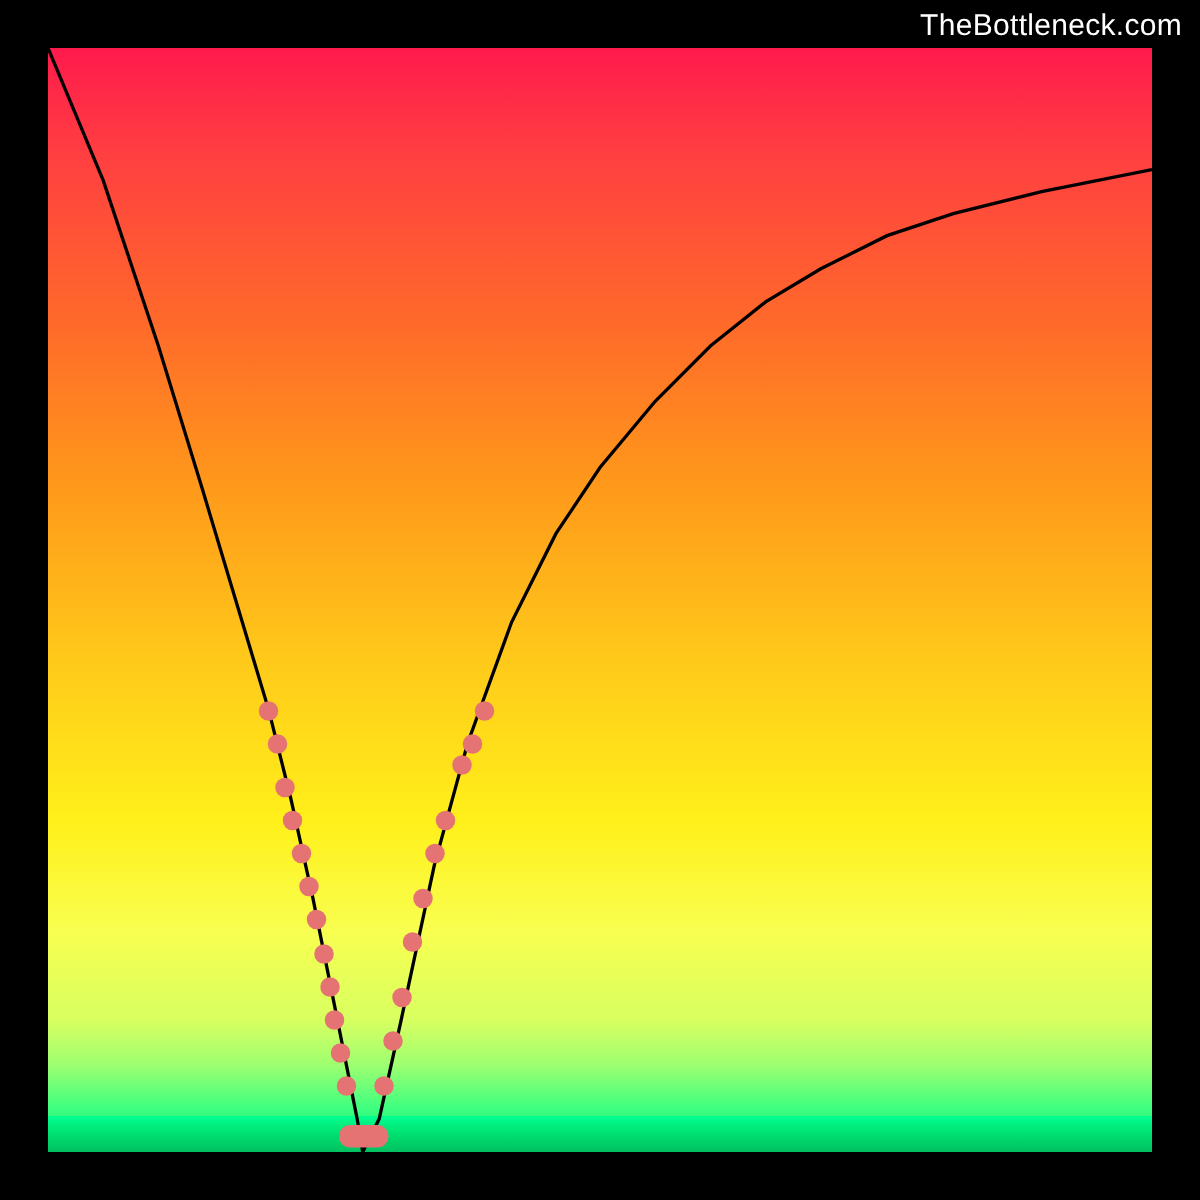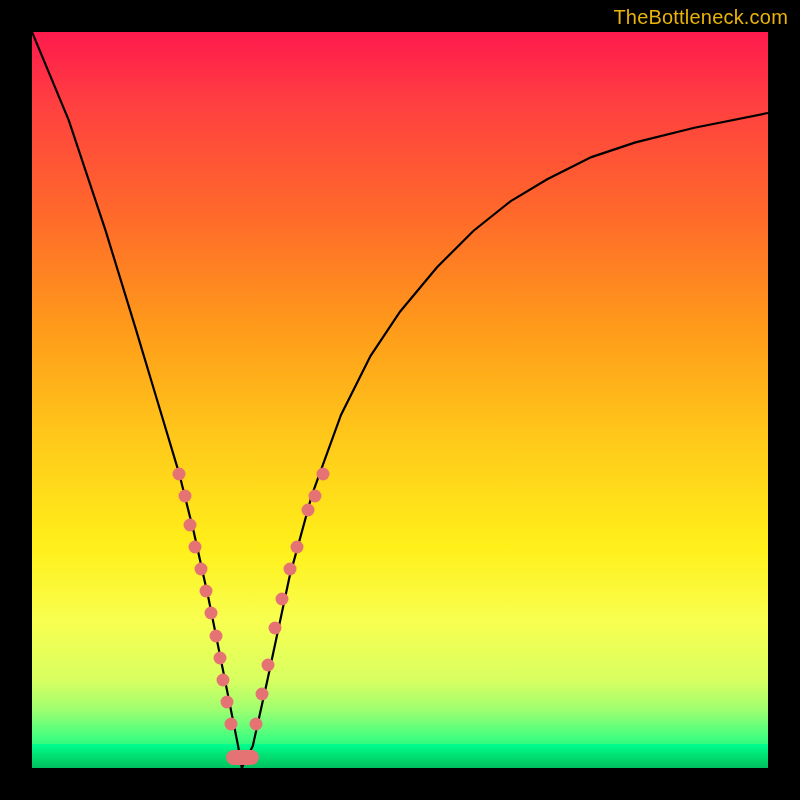--- a/index.html
+++ b/index.html
@@ -69,21 +69,21 @@
   }
   .bottom-blob {
     position: absolute;
     background: #e57373;
     border-radius: 8px;
   }
   .watermark {
     position: absolute;
     top: 6px;
     right: 12px;
-    color: #eab308;
+    color: #ffffff;
     font-size: 20px;
     font-weight: 500;
     letter-spacing: 0.2px;
   }
 </style>
 </head>
 <body>
 
 <div class="frame">
 

